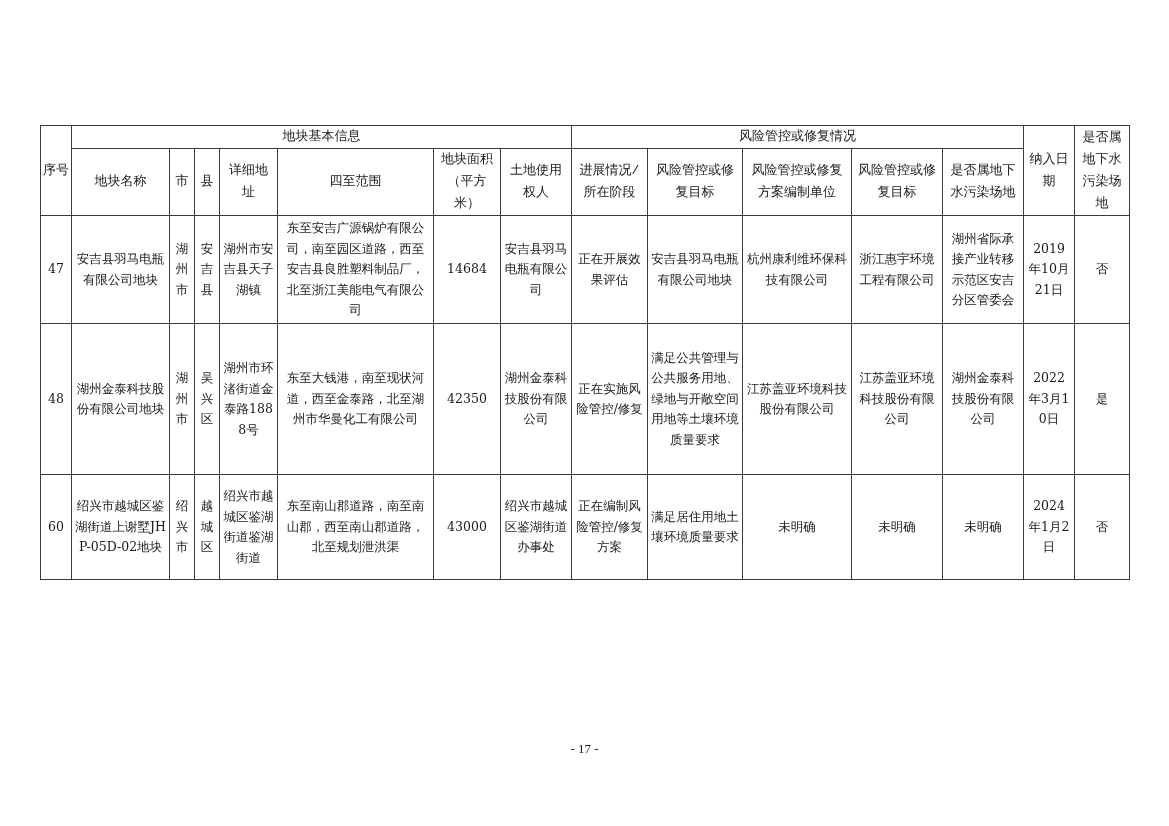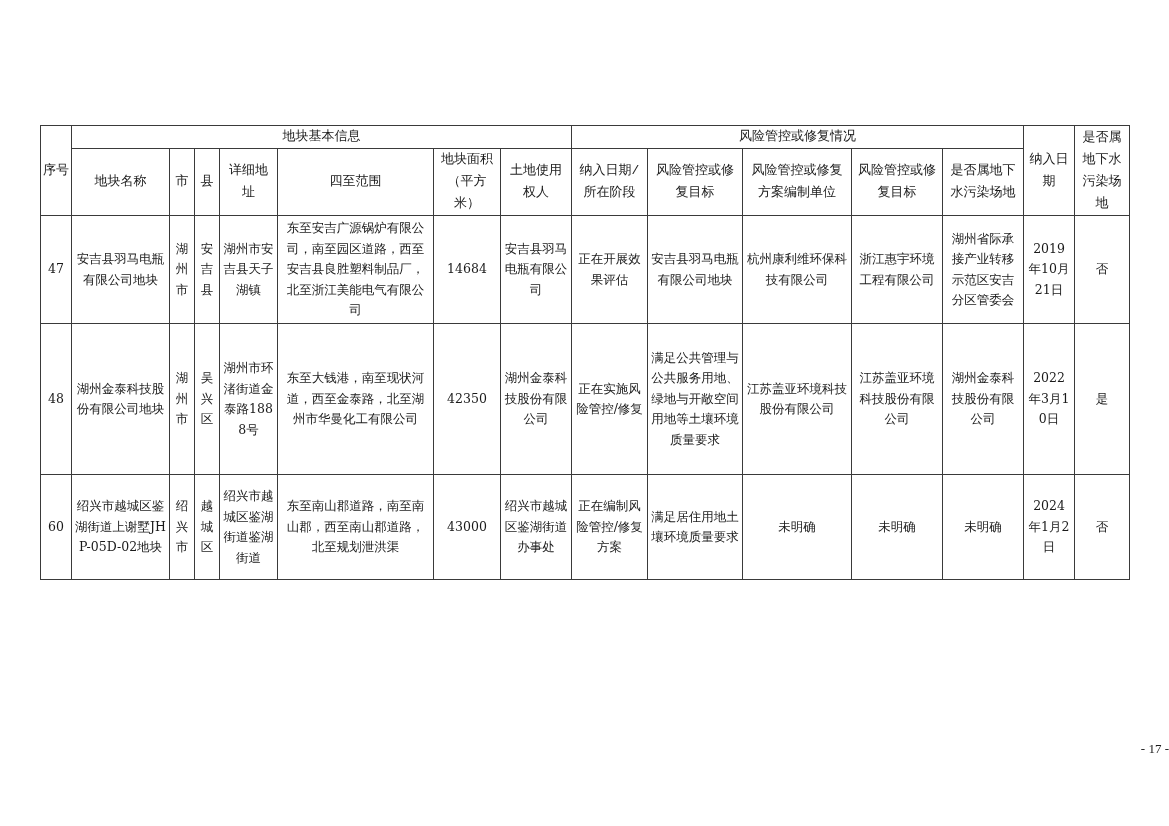--- a/index.html
+++ b/index.html
@@ -10,21 +10,21 @@
   table.t td, table.t th { border:1px solid #3a3a3a; text-align:center; vertical-align:middle;
             padding:0 3px; font-weight:normal; word-break:break-all; }
   table.t th { font-family:Liberation Mono, monospace; font-size:13px; line-height:22px; }
   tr.h1 th { height:22px; }
   tr.h2 th { height:66px; }
   tr.r47 td { height:107px; }
   tr.r48 td { height:150px; }
   tr.r49 td { height:104px; }
   .narrow { padding:0 !important; }
   .vcell span { display:block; width:1em; margin:0 auto; }
-  .pageno { position:absolute; top:741px; left:0; width:1169px; text-align:right;
+  .pageno { position:absolute; top:741px; left:0; width:1169px; text-align:center;
             font-family:"Liberation Serif", serif; font-size:13px; }
 </style>
 </head>
 <body>
 
 <table class="t">
   <colgroup>
     <col style="width:31px">
       <col style="width:98px">
       <col style="width:25px">
@@ -50,21 +50,21 @@
     <th rowspan="2">是否属地下水污染场地</th>
   </tr>
   <tr class="h2">
     <th>地块名称</th>
     <th class="narrow">市</th>
     <th class="narrow">县</th>
     <th>详细地址</th>
     <th>四至范围</th>
     <th>地块面积（平方米）</th>
     <th>土地使用权人</th>
-    <th>纳入日期/所在阶段</th>
+    <th>进展情况/所在阶段</th>
     <th>风险管控或修复目标</th>
     <th>风险管控或修复方案编制单位</th>
     <th>风险管控或修复目标</th>
     <th>是否属地下水污染场地</th>
   </tr>
 
   <tr class="r47">
     <td class="narrow">47</td>
     <td>安吉县羽马电瓶有限公司地块</td>
     <td class="narrow vcell">

